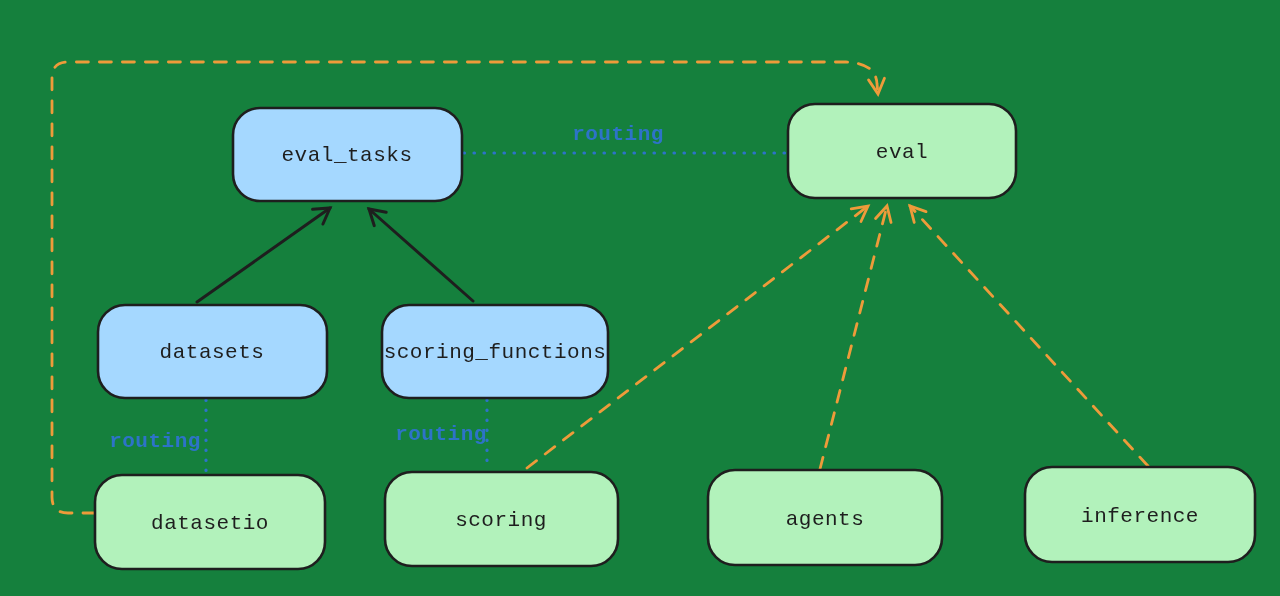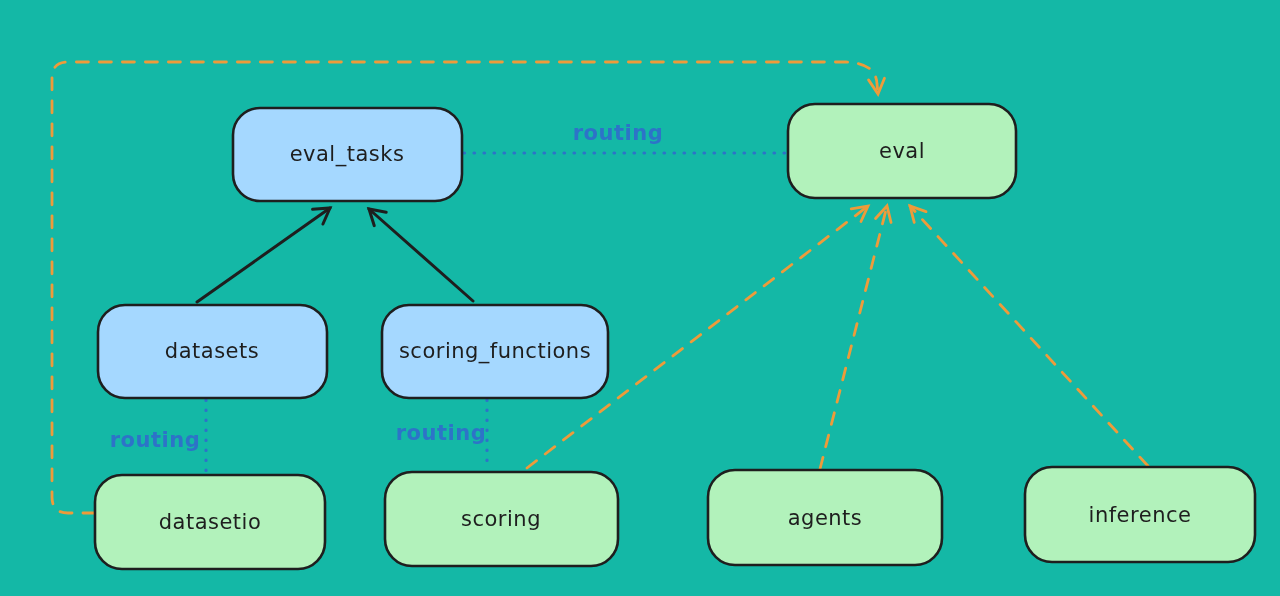--- a/index.html
+++ b/index.html
@@ -5,22 +5,23 @@
   html, body {
     margin: 0;
     padding: 0;
     background: #ffffff;
     font-family: "DejaVu Sans", "Liberation Sans", sans-serif;
   }
   .stage {
     position: relative;
     width: 1280px;
     height: 596px;
-    background: #14b8a6;
+    background: #15803d;
     overflow: hidden;
+    font-family: Liberation Mono, monospace;
   }
   svg { display: block; }
   .node-rect {
     stroke: #1e1e1e;
     stroke-width: 2.6;
   }
   .node-rect.blue  { fill: #a5d8ff; }
   .node-rect.green { fill: #b2f2bb; }
   .node-label {
     fill: #1e1e1e;

